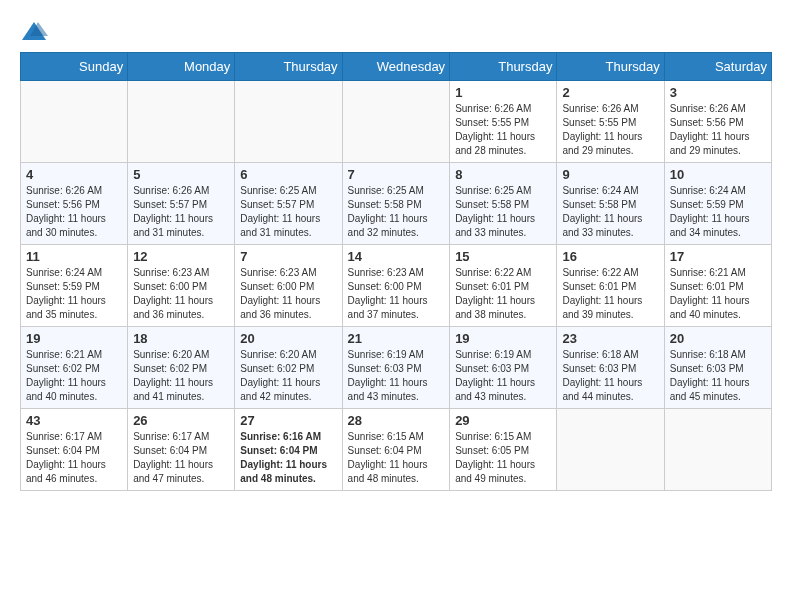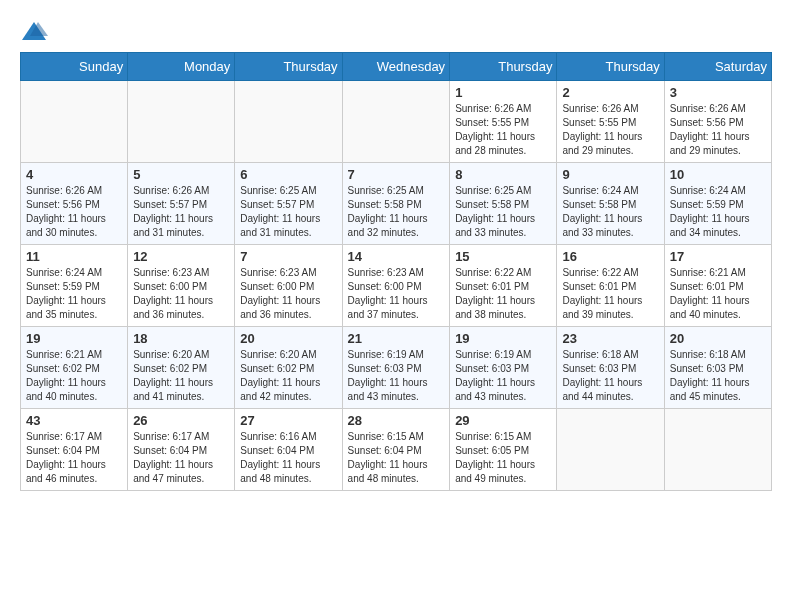--- a/index.html
+++ b/index.html
@@ -286,21 +286,21 @@
 Daylight: 11 hours and 46 minutes.</div>
         </td>
         <td>
           <span class="day-num">26</span>
           <div class="day-info" style="white-space: pre-line;">Sunrise: 6:17 AM
 Sunset: 6:04 PM
 Daylight: 11 hours and 47 minutes.</div>
         </td>
         <td>
           <span class="day-num">27</span>
-          <div class="day-info" style="white-space: pre-line;">Sunrise: 6:16 AM
+          <div class="day-info" style="white-space: pre-line; font-weight: bold;">Sunrise: 6:16 AM
 Sunset: 6:04 PM
 Daylight: 11 hours and 48 minutes.</div>
         </td>
         <td>
           <span class="day-num">28</span>
           <div class="day-info" style="white-space: pre-line;">Sunrise: 6:15 AM
 Sunset: 6:04 PM
 Daylight: 11 hours and 48 minutes.</div>
         </td>
         <td>

